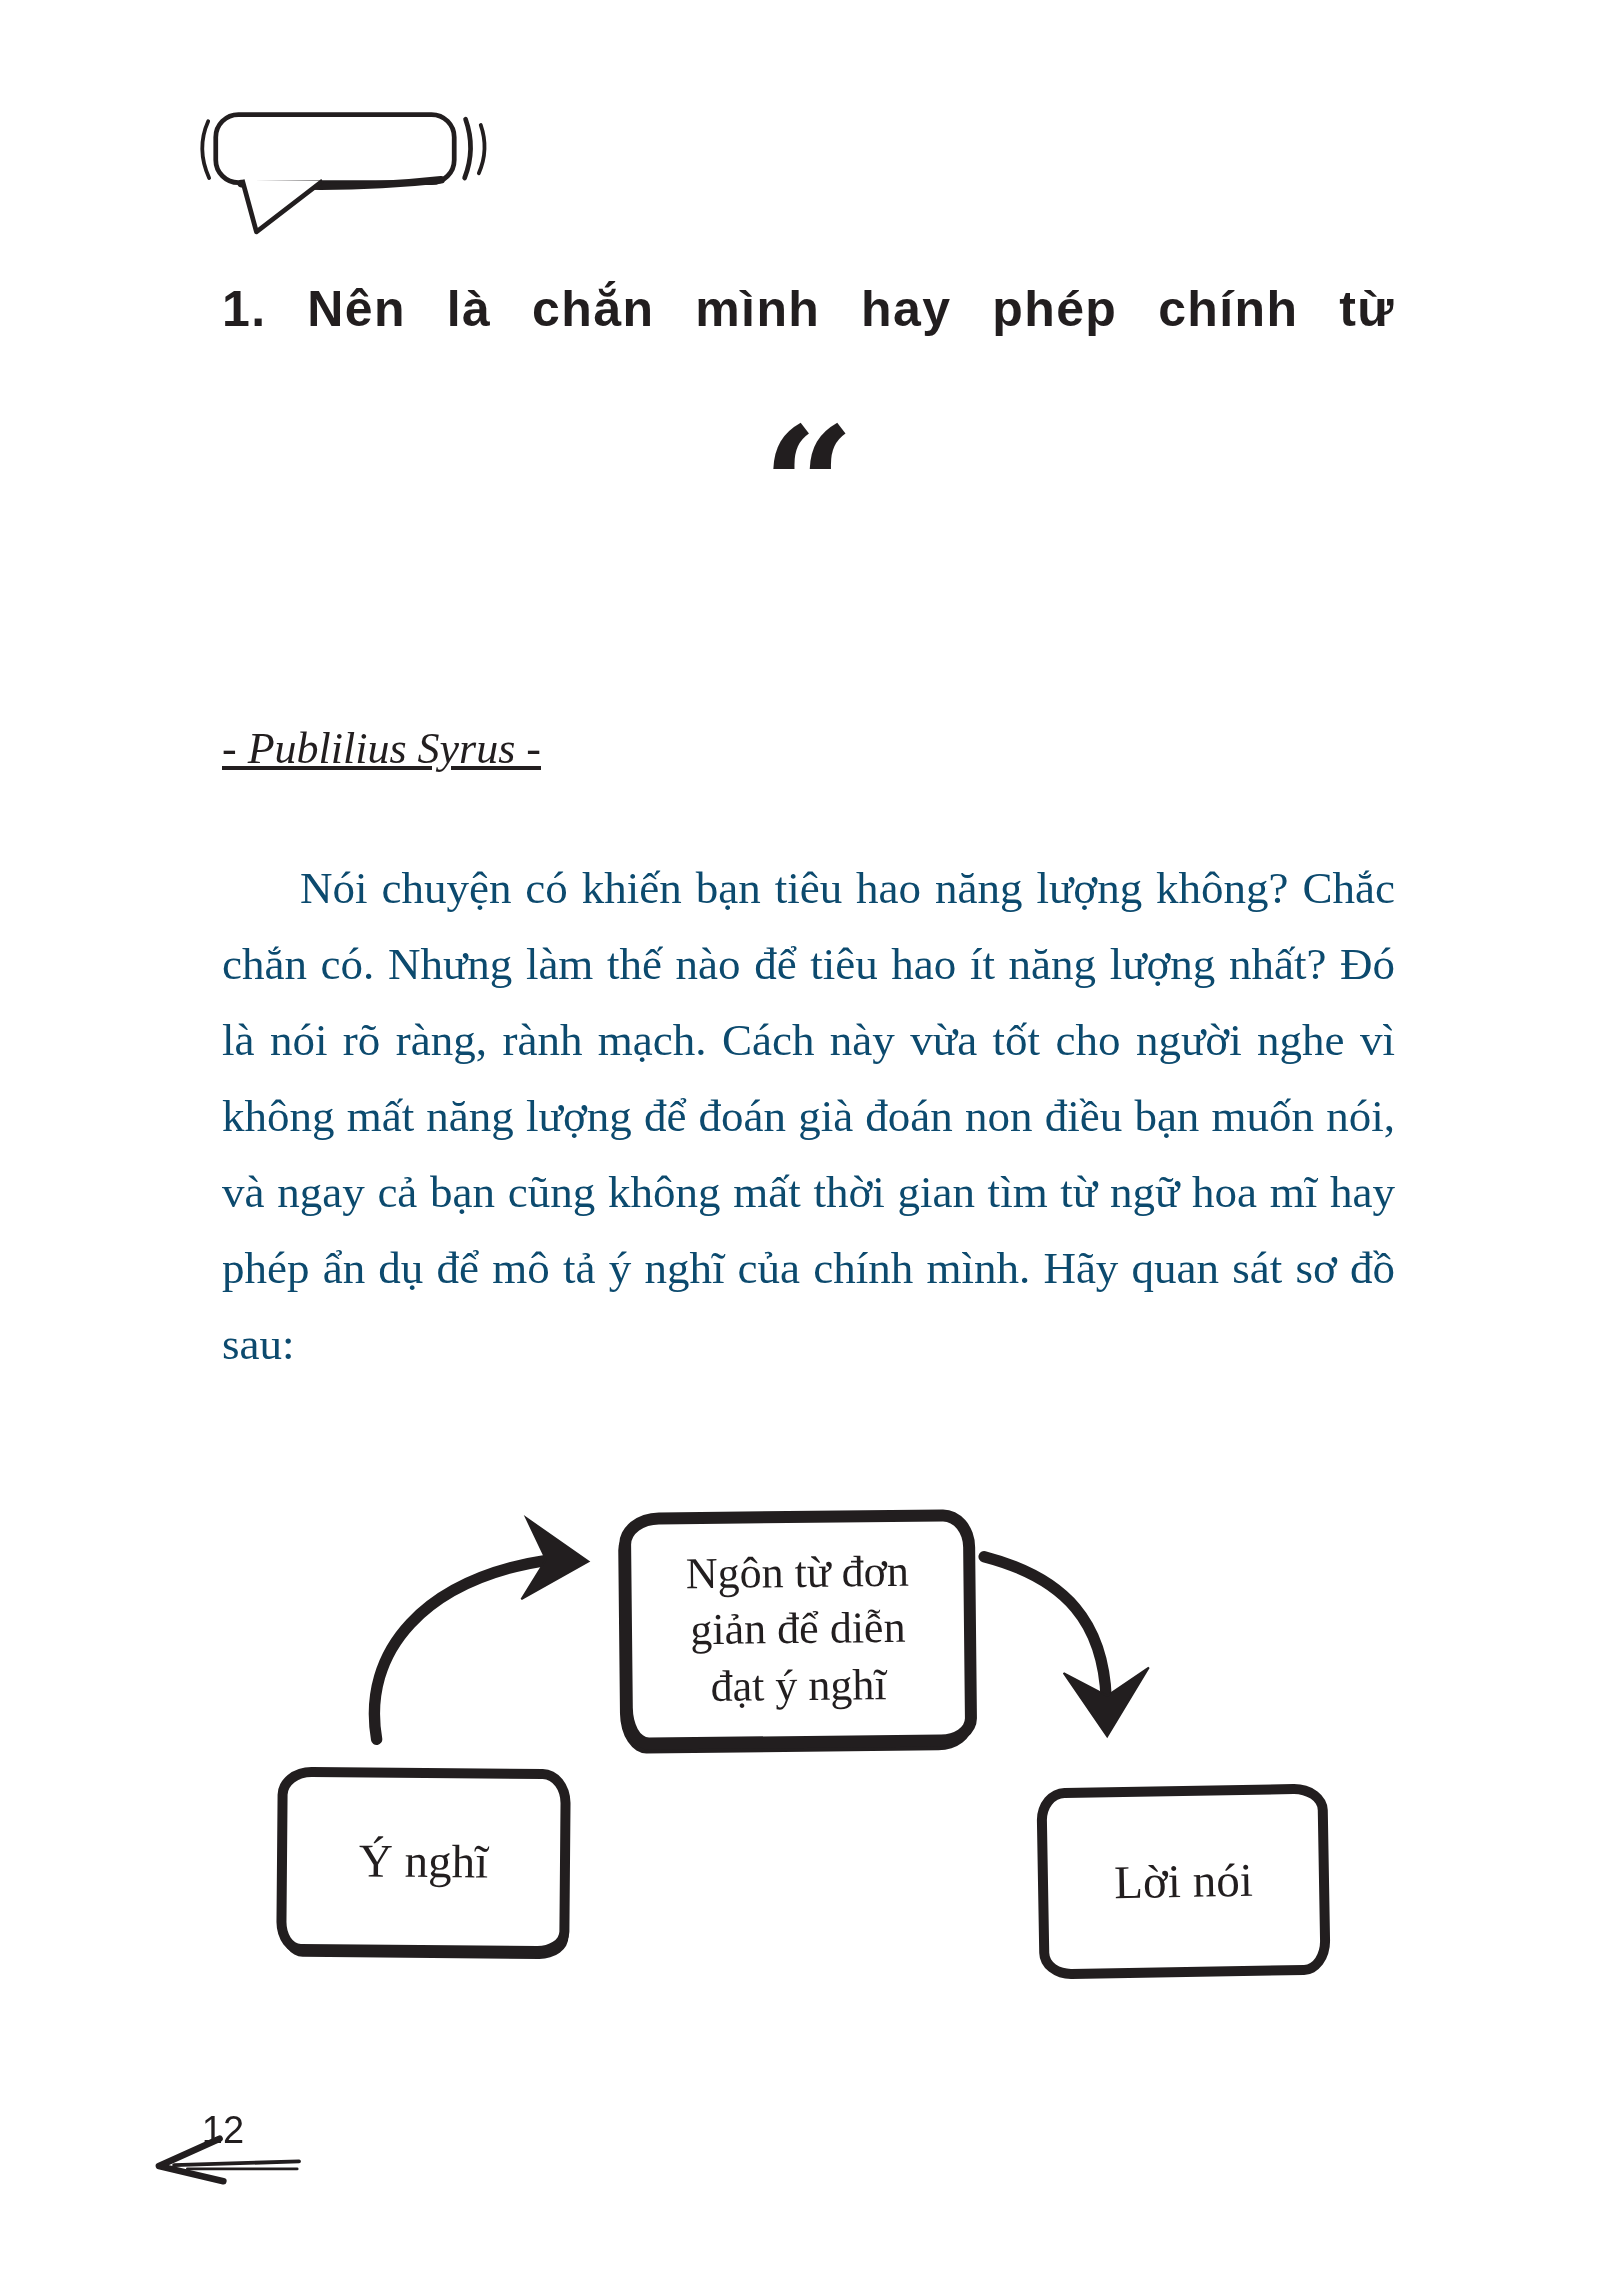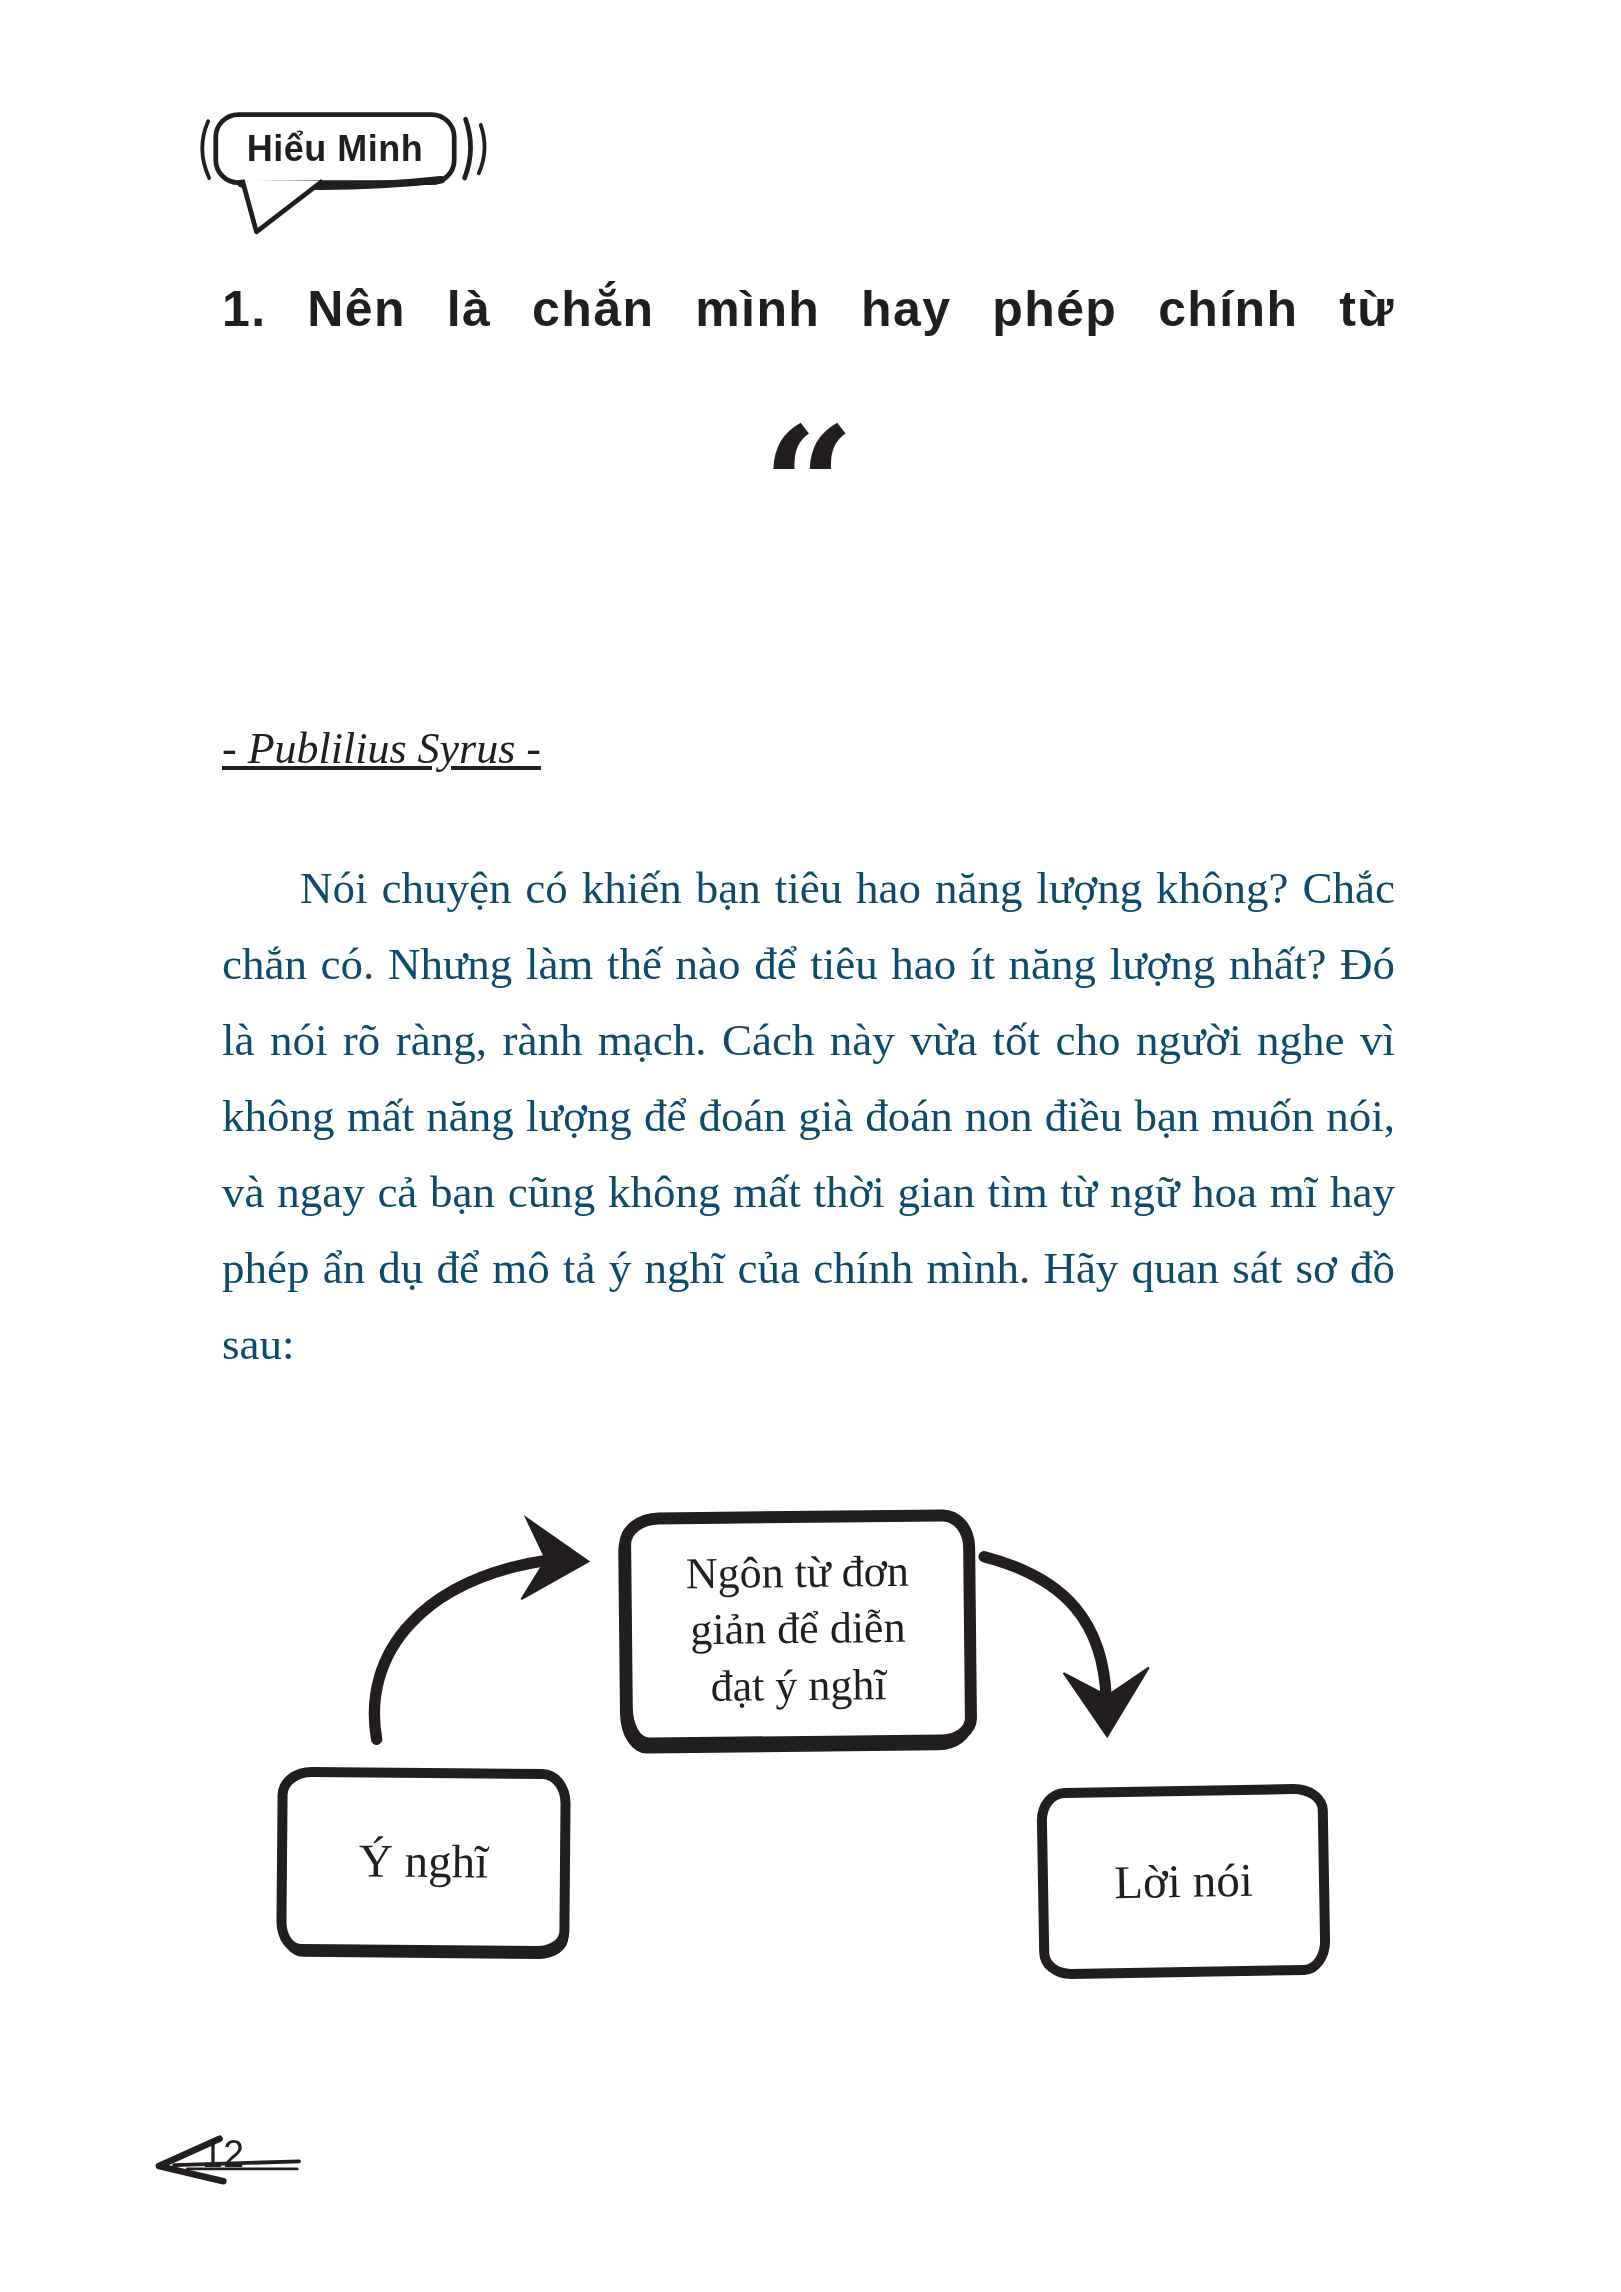--- a/index.html
+++ b/index.html
@@ -87,21 +87,20 @@
     border-radius:28px 34px 26.5px 32px / 32px 26.5px 34px 26.5px;
     transform:rotate(-1deg);
     font-size:47px;
   }
   .box-words .ln{display:block;}
   
   .page-number{
     position:absolute;left:189px;top:2110px;width:68px;
     text-align:center;
     font:500 38px/1.1 "Liberation Sans",sans-serif;
-    margin-top:24px;
   }
 </style>
 </head>
 <body>
 
 <div class="page">
 
   <svg class="strokes" viewBox="0 0 1713 2422" xmlns="http://www.w3.org/2000/svg">
 
     <g>
@@ -123,21 +122,20 @@
       <path d="M 1170 1835 L 1124 1768 L 1170 1792 L 1214 1762 Z" fill="var(--ink)" stroke-width="2"></path>
     </g>
 
     <g>
       <path d="M 316 2284 L 184 2288" fill="none" stroke-width="4" stroke-linecap="round"></path>
       <path d="M 314 2292 L 198 2292" fill="none" stroke-width="3" stroke-linecap="round"></path>
       <path d="M 232 2260 L 168 2289 L 236 2305" fill="none" stroke-width="7" stroke-linecap="round" stroke-linejoin="round"></path>
     </g>
   </svg>
 
-  <div class="badge-label">Hiểu Minh</div>
 
   <div class="heading">
     <div class="justified">
         <span>1.</span>
         <span>Nên</span>
         <span>là</span>
         <span>chắn</span>
         <span>mình</span>
         <span>hay</span>
         <span>phép</span>

